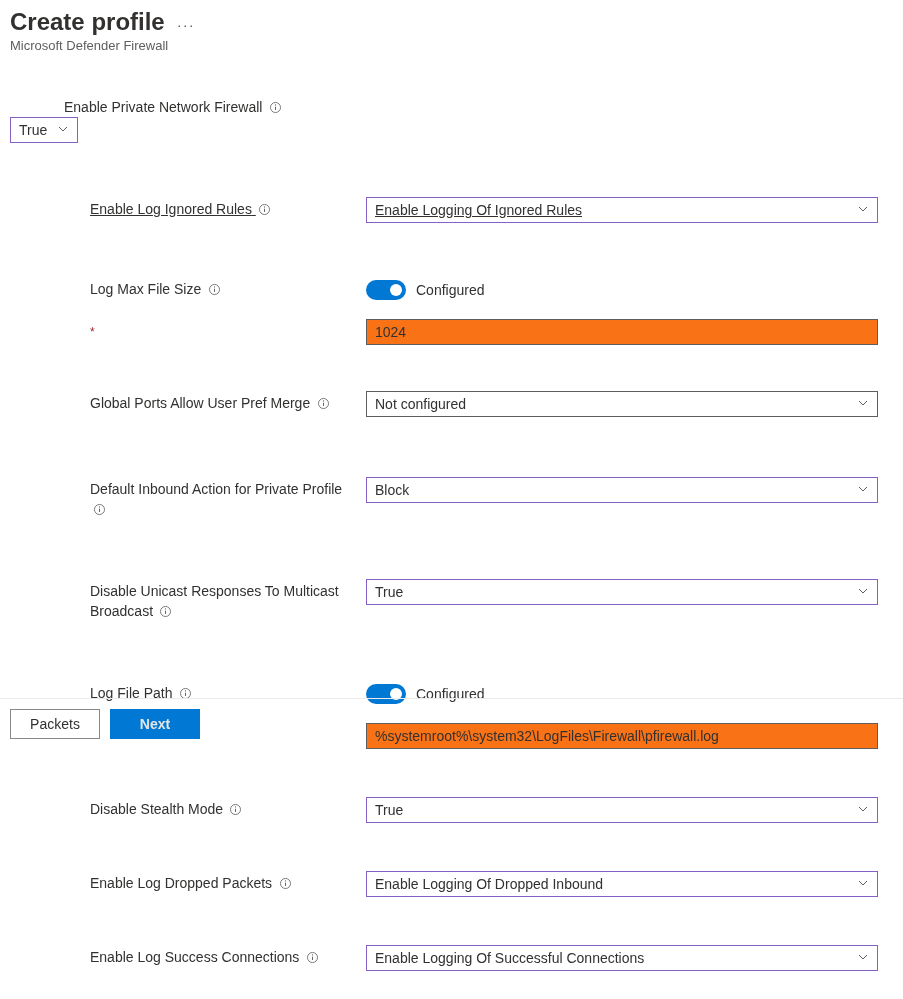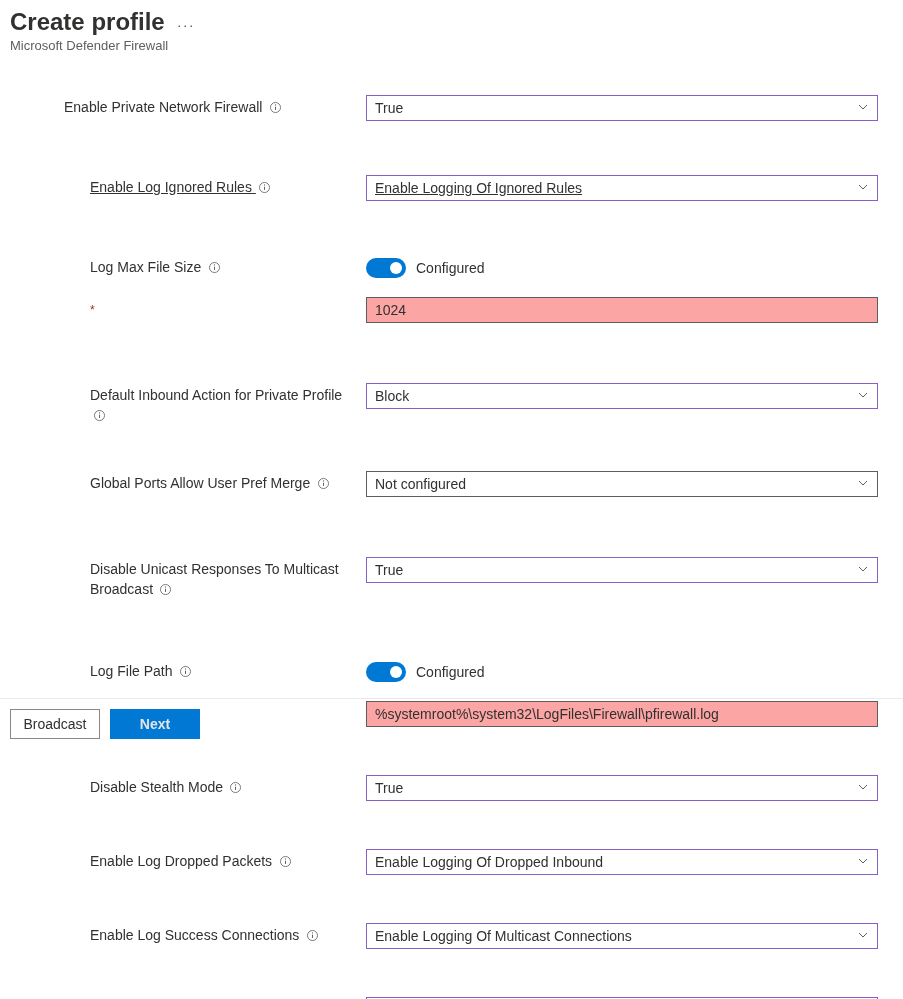--- a/index.html
+++ b/index.html
@@ -95,21 +95,21 @@
     white-space: nowrap;
     overflow: hidden;
     text-overflow: ellipsis;
   }
   .text-input {
     border: 1px solid #605e5c;
     height: 26px;
     display: flex;
     align-items: center;
     padding: 0 8px;
-    background: #fca5a5;
+    background: #f97316;
     box-sizing: border-box;
   }
   .toggle-wrap {
     display: flex;
     align-items: center;
     height: 26px;
   }
   .toggle {
     width: 40px;
     height: 20px;
@@ -169,21 +169,21 @@
 <body>
 
 <div class="page">
   <div class="header-row">
     <h1 class="title">Create profile</h1>
     <span class="more-icon">···</span>
   </div>
   <div class="subtitle">Microsoft Defender Firewall</div>
 
   <div class="form-area" id="form-area">
-      <div class="row l0" style="margin-top: 12px;">
+      <div class="row l0" style="margin-top: 12px; flex-direction: column;">
         <div class="label-col"><span>Enable Private Network Firewall</span>  <span class="info-icon">
             <svg viewBox="0 0 16 16" fill="none" stroke="#605e5c" stroke-width="1">
               <circle cx="8" cy="8" r="6.2"></circle>
               <line x1="8" y1="7" x2="8" y2="11" stroke-width="1.2"></line>
               <circle cx="8" cy="4.8" r="0.7" fill="#605e5c" stroke="none"></circle>
             </svg>
           </span></div>
         <div class="field-col">
           <div class="select highlight">
             <span class="select-text">True</span>
@@ -228,48 +228,48 @@
         </div>
       </div>
       <div class="row l1" style="margin-top: 16px;">
         <div class="label-col"><span class="required-star">*</span></div>
         <div class="field-col">
           <div class="text-input">
             <span>1024</span>
           </div>
         </div>
       </div>
+      <div class="row l1" style="margin-top: 46px;">
+        <div class="label-col"><span>Global Ports Allow User Pref Merge</span>  <span class="info-icon">
+            <svg viewBox="0 0 16 16" fill="none" stroke="#605e5c" stroke-width="1">
+              <circle cx="8" cy="8" r="6.2"></circle>
+              <line x1="8" y1="7" x2="8" y2="11" stroke-width="1.2"></line>
+              <circle cx="8" cy="4.8" r="0.7" fill="#605e5c" stroke="none"></circle>
+            </svg>
+          </span></div>
+        <div class="field-col">
+          <div class="select">
+            <span class="select-text">Not configured</span>
+            <span class="chevron"><svg width="12" height="12" viewBox="0 0 12 12" fill="none" stroke="#605e5c" stroke-width="1">
+                <polyline points="2,4 6,8 10,4"></polyline>
+              </svg></span>
+          </div>
+        </div>
+      </div>
       <div class="row l1" style="margin-top: 60px;">
         <div class="label-col"><span>Default Inbound Action for Private Profile</span> <span class="info-icon">
             <svg viewBox="0 0 16 16" fill="none" stroke="#605e5c" stroke-width="1">
               <circle cx="8" cy="8" r="6.2"></circle>
               <line x1="8" y1="7" x2="8" y2="11" stroke-width="1.2"></line>
               <circle cx="8" cy="4.8" r="0.7" fill="#605e5c" stroke="none"></circle>
             </svg>
           </span></div>
         <div class="field-col">
           <div class="select highlight">
             <span class="select-text">Block</span>
-            <span class="chevron"><svg width="12" height="12" viewBox="0 0 12 12" fill="none" stroke="#605e5c" stroke-width="1">
-                <polyline points="2,4 6,8 10,4"></polyline>
-              </svg></span>
-          </div>
-        </div>
-      </div>
-      <div class="row l1" style="margin-top: 46px;">
-        <div class="label-col"><span>Global Ports Allow User Pref Merge</span>  <span class="info-icon">
-            <svg viewBox="0 0 16 16" fill="none" stroke="#605e5c" stroke-width="1">
-              <circle cx="8" cy="8" r="6.2"></circle>
-              <line x1="8" y1="7" x2="8" y2="11" stroke-width="1.2"></line>
-              <circle cx="8" cy="4.8" r="0.7" fill="#605e5c" stroke="none"></circle>
-            </svg>
-          </span></div>
-        <div class="field-col">
-          <div class="select">
-            <span class="select-text">Not configured</span>
             <span class="chevron"><svg width="12" height="12" viewBox="0 0 12 12" fill="none" stroke="#605e5c" stroke-width="1">
                 <polyline points="2,4 6,8 10,4"></polyline>
               </svg></span>
           </div>
         </div>
       </div>
       <div class="row l1" style="margin-top: 60px;">
         <div class="label-col"><span>Disable Unicast Responses To Multicast Broadcast</span> <span class="info-icon">
             <svg viewBox="0 0 16 16" fill="none" stroke="#605e5c" stroke-width="1">
               <circle cx="8" cy="8" r="6.2"></circle>
@@ -348,32 +348,32 @@
       <div class="row l1" style="margin-top: 48px;">
         <div class="label-col"><span>Enable Log Success Connections</span>  <span class="info-icon">
             <svg viewBox="0 0 16 16" fill="none" stroke="#605e5c" stroke-width="1">
               <circle cx="8" cy="8" r="6.2"></circle>
               <line x1="8" y1="7" x2="8" y2="11" stroke-width="1.2"></line>
               <circle cx="8" cy="4.8" r="0.7" fill="#605e5c" stroke="none"></circle>
             </svg>
           </span></div>
         <div class="field-col">
           <div class="select highlight">
-            <span class="select-text">Enable Logging Of Multicast Connections</span>
+            <span class="select-text">Enable Logging Of Successful Connections</span>
             <span class="chevron"><svg width="12" height="12" viewBox="0 0 12 12" fill="none" stroke="#605e5c" stroke-width="1">
                 <polyline points="2,4 6,8 10,4"></polyline>
               </svg></span>
           </div>
         </div>
       </div>
       <div class="row l1" style="margin-top: 48px;">
         <div class="label-col">  </div>
         <div class="field-col">
           <div class="select highlight"></div>
         </div>
       </div>
     </div>
 
   <div class="footer">
-    <div class="btn btn-secondary">Broadcast</div>
+    <div class="btn btn-secondary">Packets</div>
     <div class="btn btn-primary">Next</div>
   </div>
 </div>
 
 </body></html>

